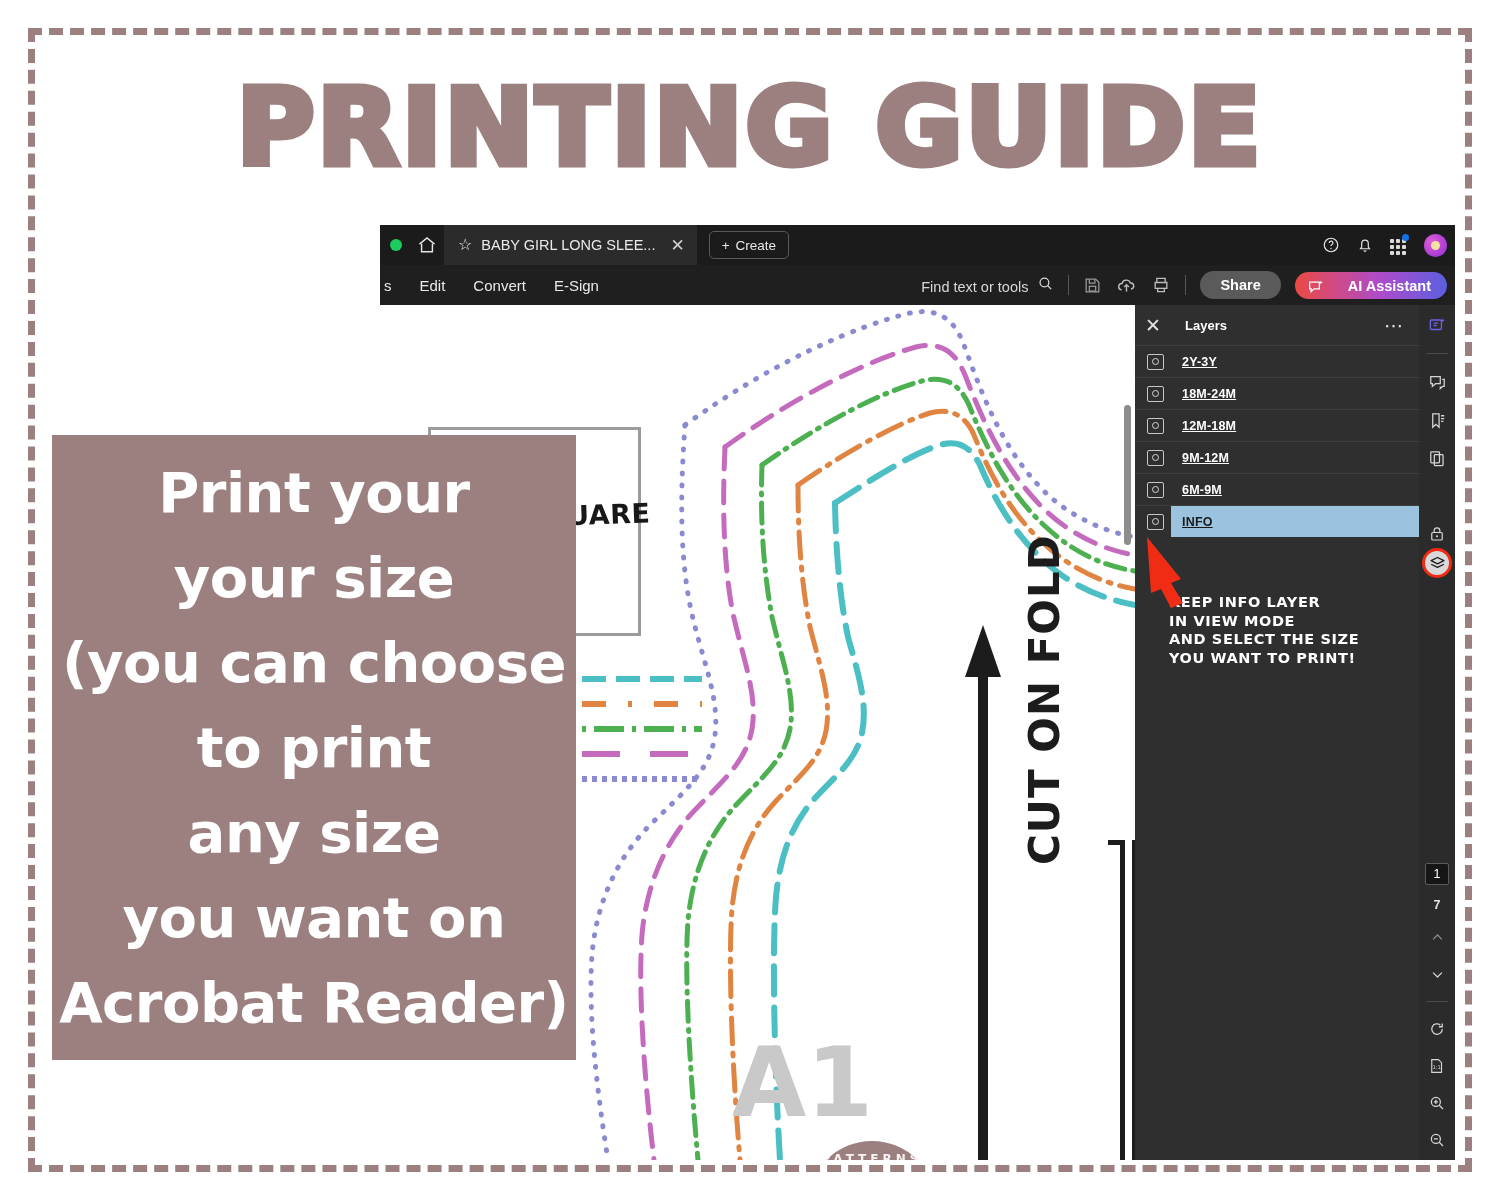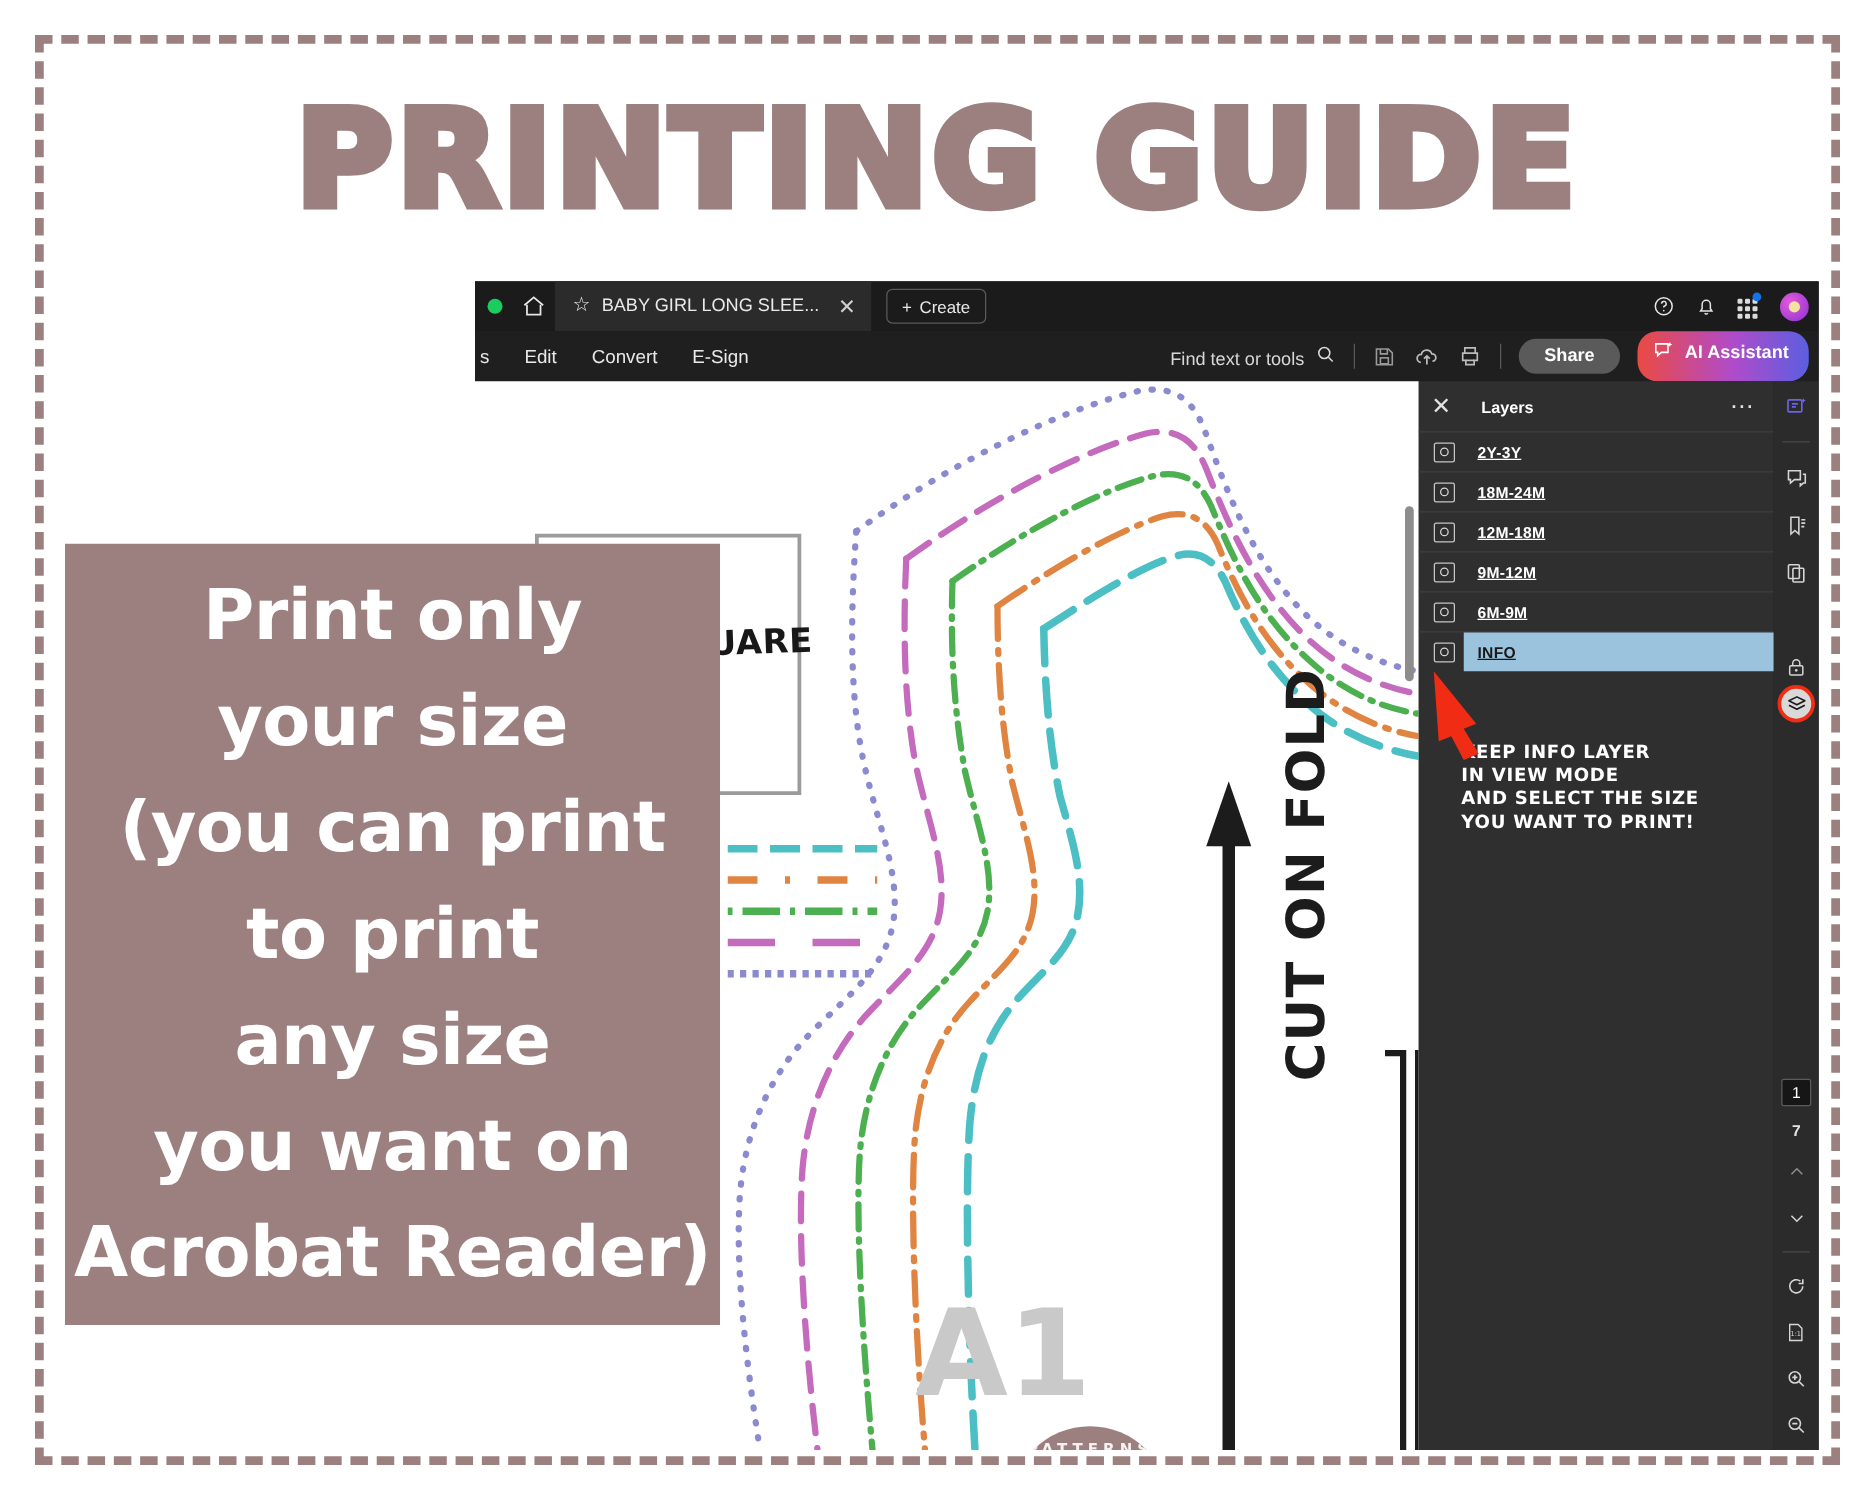--- a/index.html
+++ b/index.html
@@ -121,22 +121,22 @@
   .find-box { display:flex; align-items:flex-end; gap:9px; color:#d8d8d8; font-size:14.5px;}
   .sep { width:1px; height:20px; background:#585858; }
   .tool-ic { color:#b9b9b9; display:flex; align-items:center; }
   .share-btn {
     background:#5a5a5a; color:#fff; font-size:14.5px; font-weight:600;
     border-radius:16px; padding:6px 20px;
   }
   .ai-btn {
     background: linear-gradient(90deg,#eb4a42 0%, #b04bc9 55%, #5b5fe0 100%);
     color:#fff; font-size:14.5px; font-weight:600;
-    border-radius:16px; padding:6px 16px 12px 12px;
-    display:flex; align-items:center; gap:8px;
+    border-radius:16px; padding:6px 16px 0 12px;
+    display:flex; align-items:flex-start; gap:23px;
   }
 
   
   .winbody { position:relative; height: 855px; display:flex; }
 
   .docarea {
     position: relative;
     width: 755px;
     background: #ffffff;
     overflow: hidden;
@@ -639,23 +639,23 @@
               <circle cx="10.5" cy="10.5" r="6"></circle>
                 <path d="M15 15l5 5 M7.8 10.5h5.4"></path>
             </svg>
           </span>
         </div>
       </div>
     </div>
   </div>
 
   <div class="overlay">
-    <div class="line">Print only</div>
+    <div class="line">Print your</div>
     <div class="line">your size</div>
-    <div class="line">(you can print</div>
+    <div class="line">(you can choose</div>
     <div class="line">to print</div>
     <div class="line">any size</div>
     <div class="line">you want on</div>
     <div class="line">Acrobat Reader)</div>
   </div>
 
   <div class="frame"></div>
 </div>
 
 </body></html>

